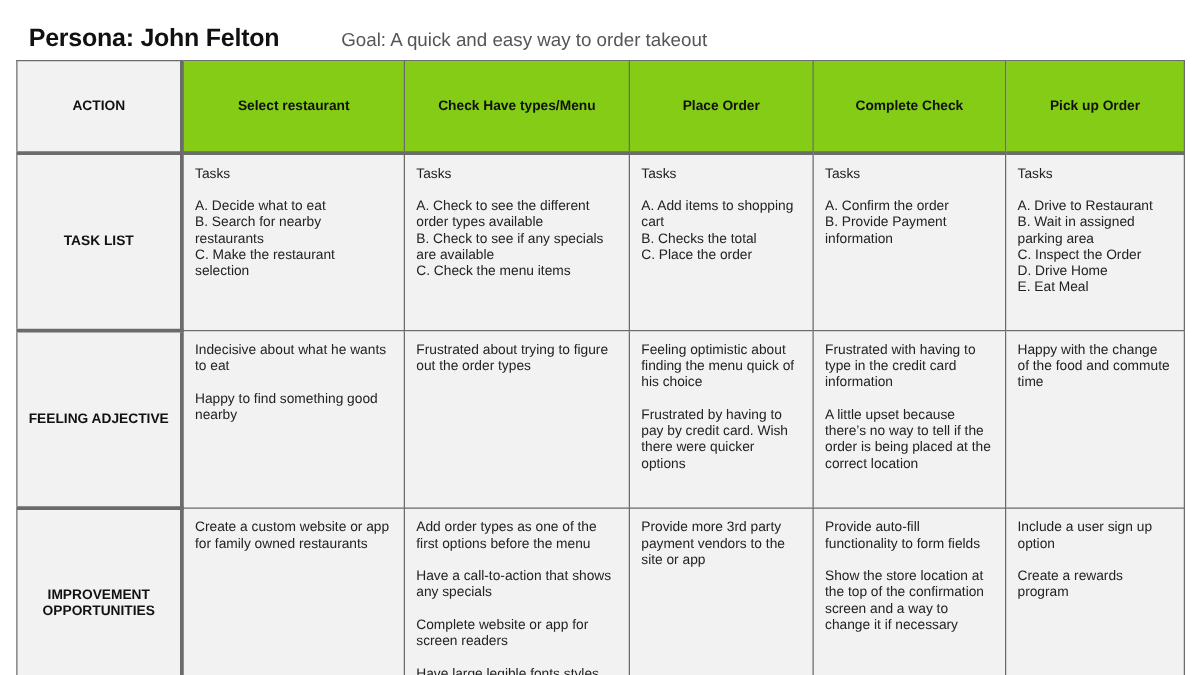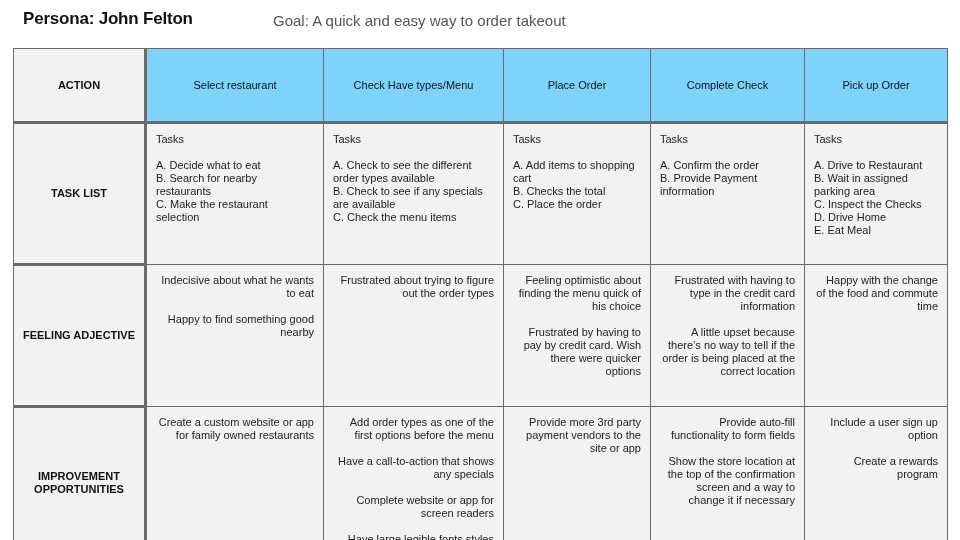--- a/index.html
+++ b/index.html
@@ -4,67 +4,67 @@
   <style>
     html, body { margin: 0; padding: 0; }
     body {
       width: 960px; height: 540px; overflow: hidden;
       background: #ffffff;
       font-family: "Liberation Sans", "DejaVu Sans", sans-serif;
       color: #1f1f1f;
       position: relative;
     }
     .title {
-      position: absolute; left: 23px; top: 9px;
-      font-size: 17px; font-weight: bold; color: #111;
+      position: absolute; left: 23px; top: 20px;
+      font-size: 20px; font-weight: bold; color: #111;
       letter-spacing: -0.2px;
     }
     .goal {
-      position: absolute; left: 273px; top: 12px;
+      position: absolute; left: 273px; top: 24px;
       font-size: 15px; color: #555;
     }
     table.map {
       position: absolute; left: 13px; top: 48px;
       border-collapse: collapse;
       table-layout: fixed;
       width: 934px;
     }
     table.map td, table.map th {
       border: 1.5px solid #6b6b6b;
       vertical-align: top;
       padding: 0;
       background: #f2f2f2;
       font-size: 11px;
       line-height: 13px;
       color: #222;
     }
     table.map th.stage {
-      background: #7dd3fc;
+      background: #84cc16;
       vertical-align: middle;
       text-align: center;
-      font-weight: normal;
+      font-weight: bold;
       font-size: 11px;
       color: #111;
     }
     table.map th.rowhead, table.map td.rowhead {
       background: #f2f2f2;
       vertical-align: middle;
       text-align: center;
       font-weight: bold;
       font-size: 11px;
       color: #111;
       border-right: 3px solid #6b6b6b;
     }
     tr.header-row th { border-bottom: 3px solid #6b6b6b; height: 72px; }
     tr.r-tasks td { height: 139px; }
     tr.r-feel td { height: 139px; }
     tr.r-improve td { height: 150px; }
     td.rowhead { border-bottom: 3px solid #6b6b6b !important; }
     .cell { padding: 9px 9px 0 9px; }
-    .cell p { margin: 0 0 13px 0; text-align: right; }
+    .cell p { margin: 0 0 13px 0; }
     .cell .label { margin-bottom: 13px; }
   </style>
 </head>
 <body>
 
 <div class="title">Persona: John Felton</div>
 <div class="goal">Goal: A quick and easy way to order takeout</div>
 
 <table class="map">
   <colgroup>
@@ -116,21 +116,21 @@
       <div class="label">Tasks</div>
       <div>A. Confirm the order</div>
       <div>B. Provide Payment information</div>
     </div>
         </td>
     <td>
           <div class="cell">
       <div class="label">Tasks</div>
       <div>A. Drive to Restaurant</div>
       <div>B. Wait in assigned parking area</div>
-      <div>C. Inspect the Checks</div>
+      <div>C. Inspect the Order</div>
       <div>D. Drive Home</div>
       <div>E. Eat Meal</div>
     </div>
         </td>
   </tr>
 
   <tr class="r-feel">
     <td class="rowhead">FEELING ADJECTIVE</td>
     <td>
           <div class="cell">

